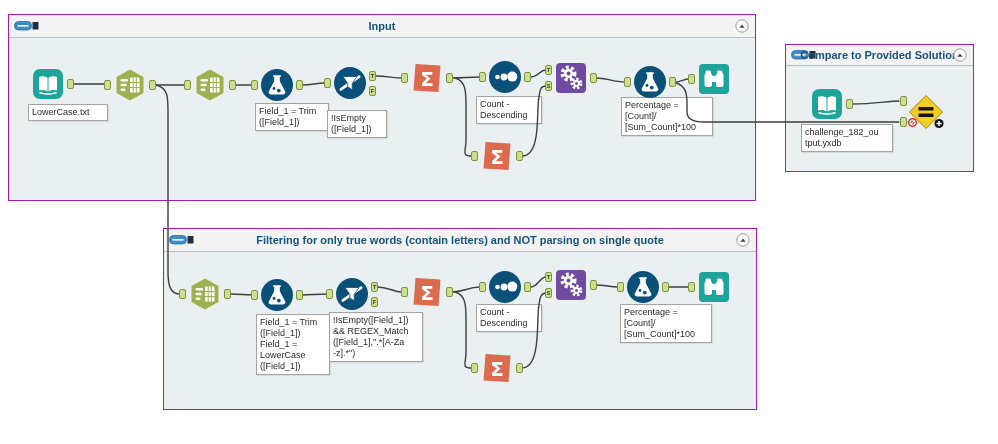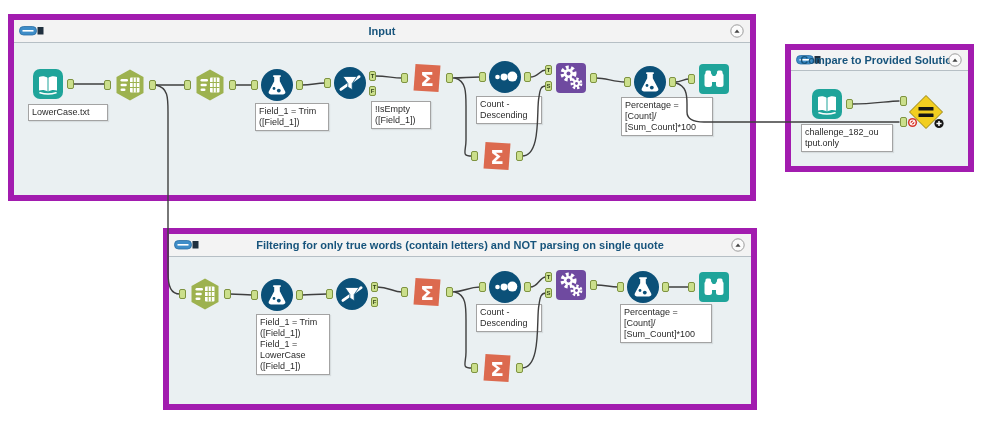--- a/index.html
+++ b/index.html
@@ -1,18 +1,18 @@
 <!DOCTYPE html>
 <html><head>
 <meta charset="utf-8">
 <style>
   html,body{margin:0;padding:0;background:#fff;}
   .canvas{position:relative;width:998px;height:444px;background:#fff;overflow:hidden;
           font-family:"Liberation Sans",sans-serif;}
-  .container{position:absolute;border:6px solid #a21caf;background:#EAF0F2;z-index:0;box-sizing:border-box;}
+  .container{position:absolute;border:1px solid #a21caf;background:#EAF0F2;z-index:0;box-sizing:border-box;}
   .container .hdr{position:absolute;left:0;top:0;right:0;background:#F3F3F3;border-bottom:1px solid #B6BFC5;}
   .container .hdr .ttl{position:absolute;left:0;right:0;top:0;bottom:0;display:flex;align-items:center;
           justify-content:center;font-size:11px;font-weight:bold;color:#17547C;white-space:nowrap;}
   .container .hdr .cicon{position:absolute;left:5px;top:50%;transform:translateY(-50%);width:26px;height:12px;}
   .container .hdr .collapse{position:absolute;right:6px;top:50%;transform:translateY(-50%);width:14px;height:14px;cursor:pointer;}
   .annotation{position:absolute;background:#fff;border:1px solid #A3A3A3;color:#2B2B2B;font-size:9px;
           line-height:11px;padding:2px 3px;white-space:pre-line;z-index:1;box-shadow:1px 1px 1px rgba(0,0,0,.08);}
   #wires{position:absolute;left:0;top:0;z-index:2;pointer-events:none;}
   #wires path{pointer-events:stroke;}
   .anchor{position:absolute;width:7px;height:10px;background:#CBDF8C;border:1px solid #7E9340;border-radius:2px;
@@ -88,34 +88,38 @@
      <span class="ttl">Filtering for only true words (contain letters) and NOT parsing on single quote</span>
      <svg class="collapse" viewBox="0 0 14 14">
        <circle cx="7" cy="7" r="6.2" fill="#FBFBFB" stroke="#9C9C9C"></circle>
        <polygon points="4.4,8.7 9.6,8.7 7,5.4" fill="#444"></polygon>
      </svg>
       </div>
     </div>
     <div class="annotation" style="left: 28px; top: 104px; width: 72px;">LowerCase.txt</div>
     <div class="annotation" style="left: 255px; top: 103px; width: 66px;">Field_1 = Trim
 ([Field_1])</div>
-    <div class="annotation" style="left: 327px; top: 101px; width: 52px; margin-left: 44px;">!IsEmpty
+    <div class="annotation" style="left: 327px; top: 110px; width: 52px;">!IsEmpty
 ([Field_1])</div>
     <div class="annotation" style="left: 476px; top: 96px; width: 58px;">Count -
 Descending</div>
     <div class="annotation" style="left: 621px; top: 97px; width: 84px;">Percentage =
 [Count]/
 [Sum_Count]*100</div>
     <div class="annotation" style="left: 801px; top: 124px; width: 84px;">challenge_182_ou
-tput.only</div>
+tput.yxdb</div>
     <div class="annotation" style="left: 256px; top: 314px; width: 66px;">Field_1 = Trim
 ([Field_1])
 Field_1 =
 LowerCase
 ([Field_1])</div>
+    <div class="annotation" style="left: 329px; top: 312px; width: 86px;">!IsEmpty([Field_1])
+&amp;&amp; REGEX_Match
+([Field_1],".*[A-Za
+-z].*")</div>
     <div class="annotation" style="left: 476px; top: 304px; width: 58px;">Count -
 Descending</div>
     <div class="annotation" style="left: 620px; top: 304px; width: 84px;">Percentage =
 [Count]/
 [Sum_Count]*100</div>
     <div class="tool" style="left: 30px; top: 66px;">
       <svg width="36" height="36" viewBox="0 0 36 36">
     <rect x="3" y="3" width="30" height="30" rx="7" fill="#1FA49A"></rect>
     <path d="M9 11 C12 9.8 15 10 17.5 11.8 L17.5 25.5 C15 23.8 12 23.5 9 24.6 Z" fill="#fff"></path>
     <path d="M27 11 C24 9.8 21 10 18.5 11.8 L18.5 25.5 C21 23.8 24 23.5 27 24.6 Z" fill="#fff"></path>

